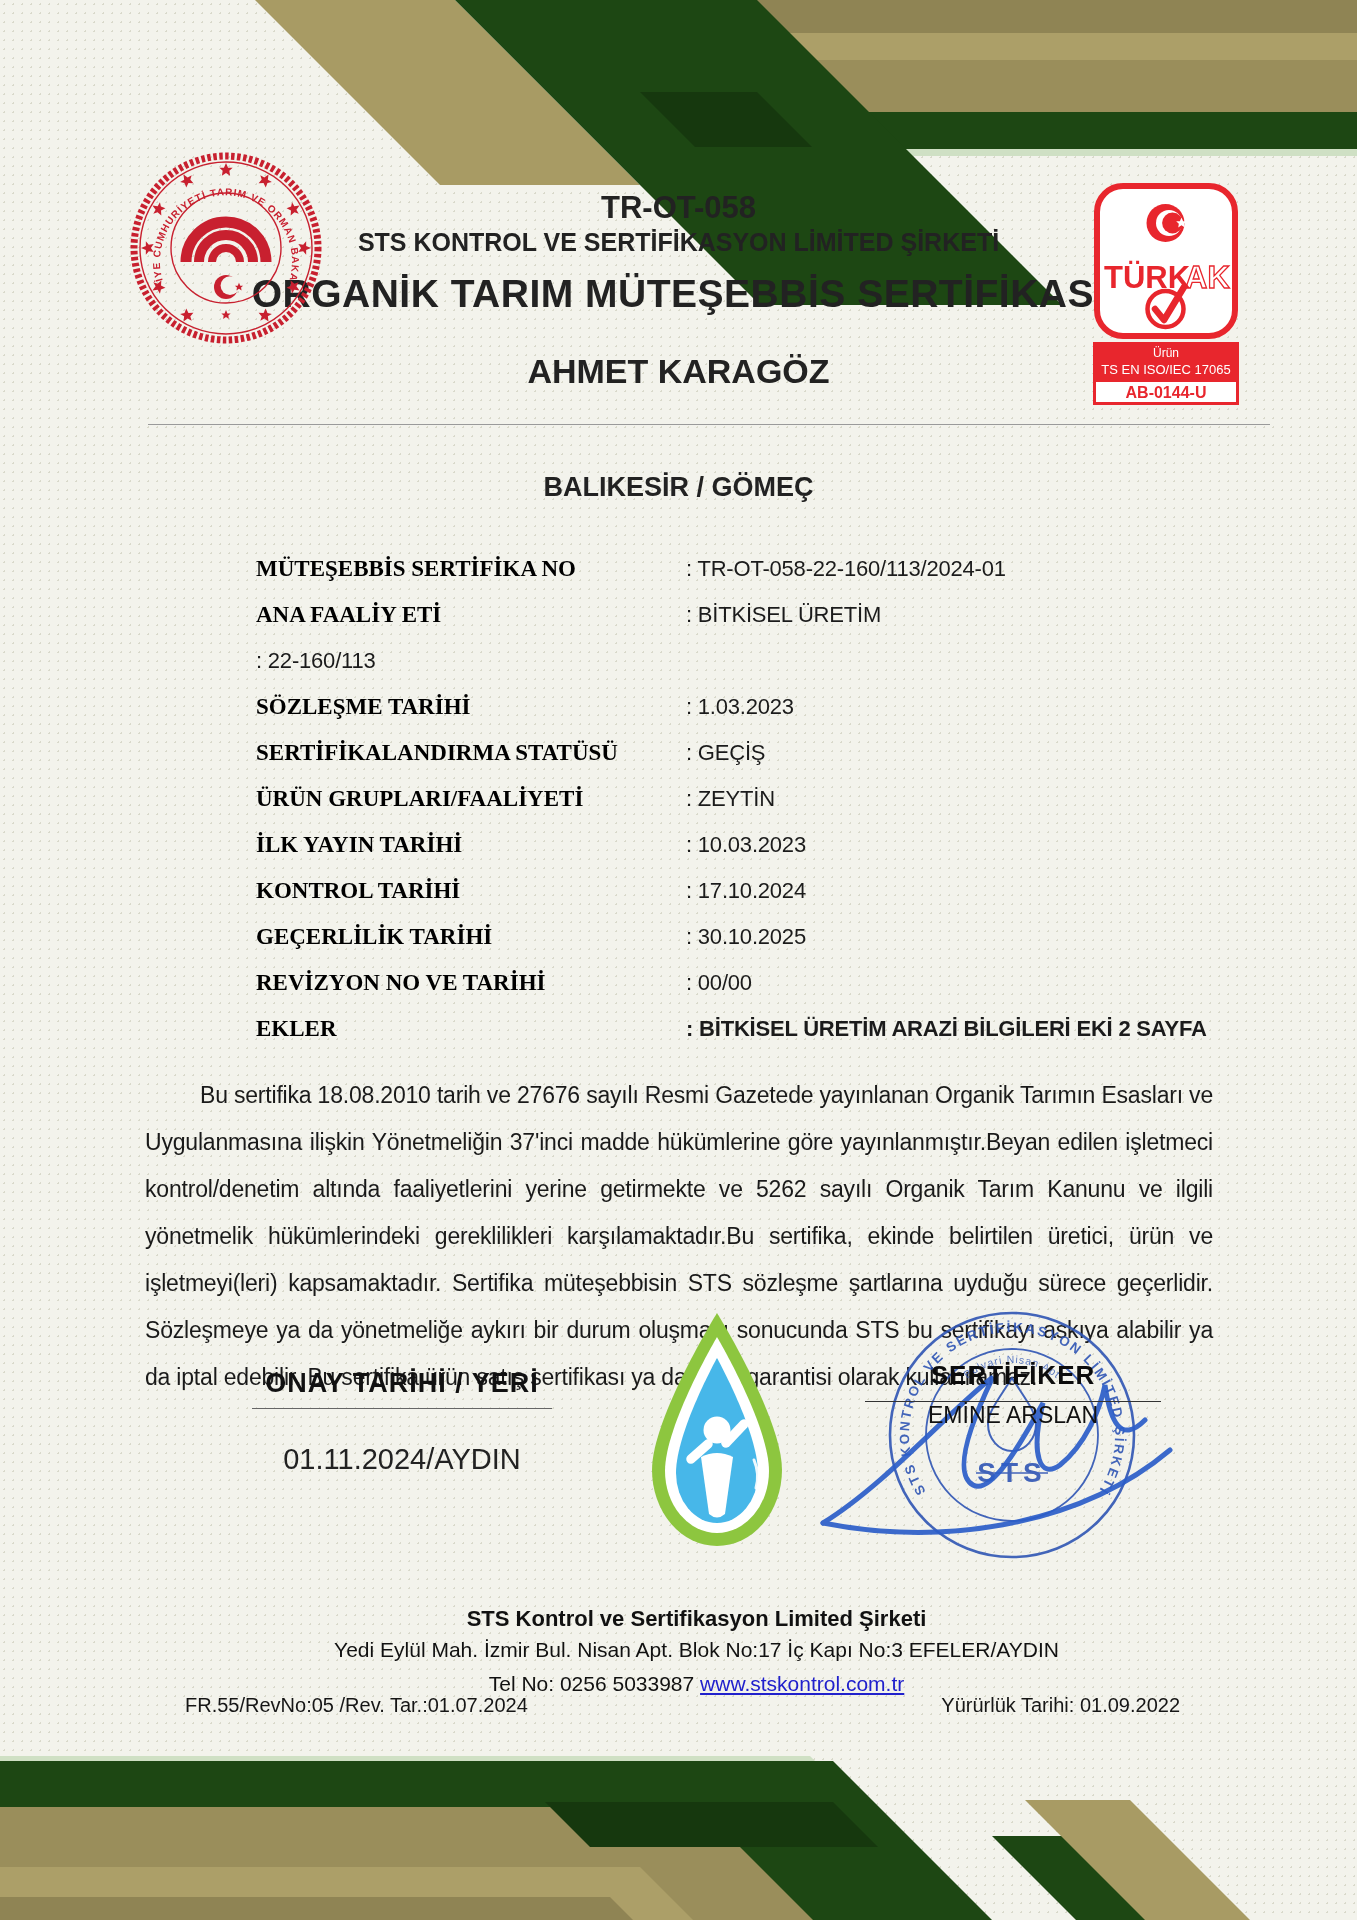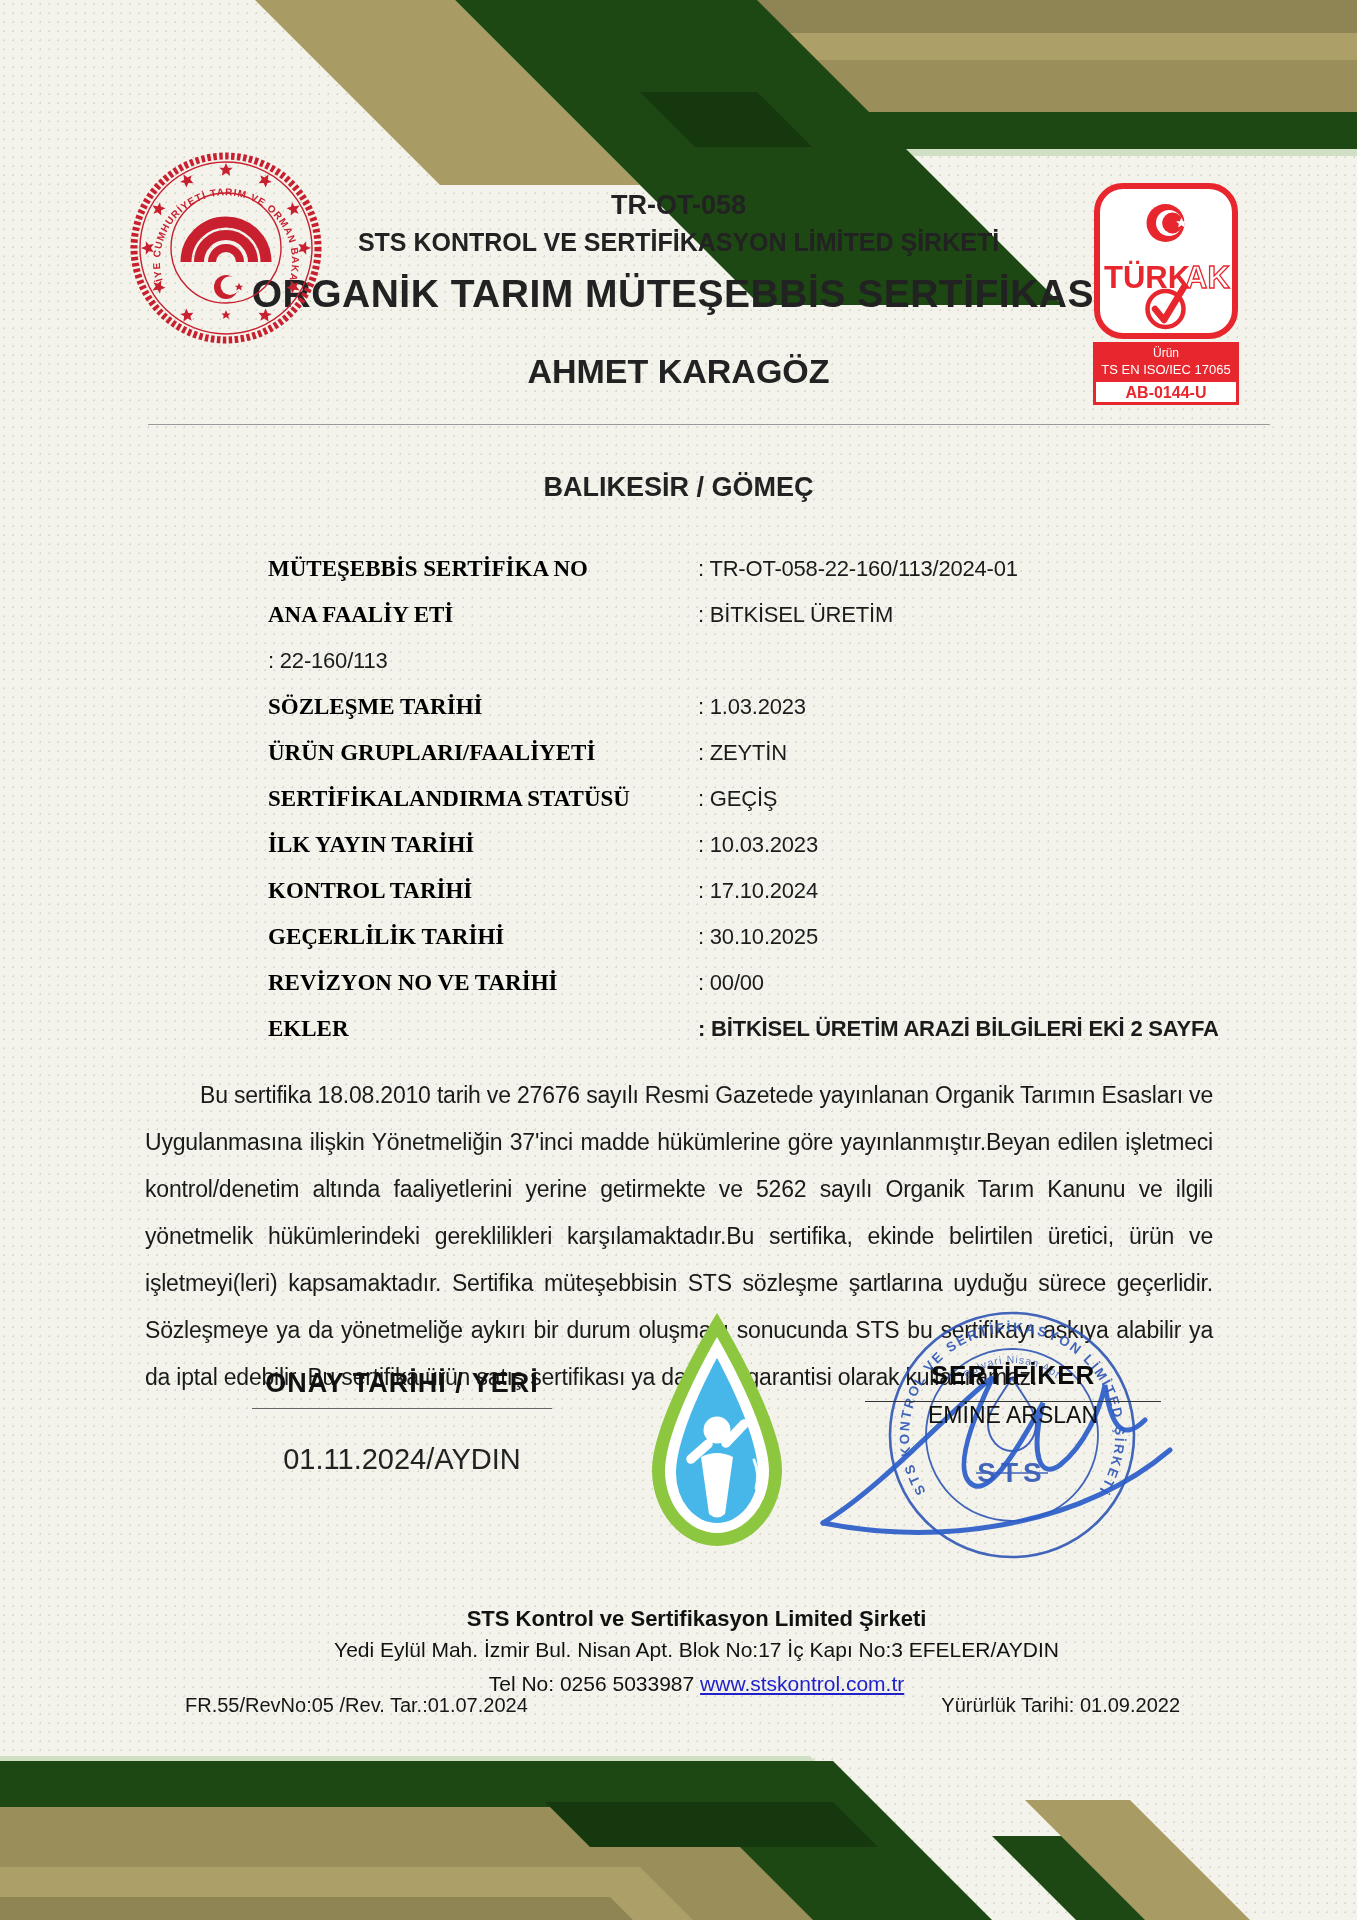--- a/index.html
+++ b/index.html
@@ -12,29 +12,29 @@
     position:relative;width:1357px;height:1920px;overflow:hidden;
     background-color:#f3f3ec;
     background-image:radial-gradient(circle,#d9d9cb 1px,transparent 1px);
     background-size:9px 9px;
   }
   .abs{position:absolute;}
   svg{display:block;}
 
   
   .hdr{position:absolute;left:0;width:100%;text-align:center;font-weight:bold;color:#222;}
-  #cert-code{top:190px;font-size:27px;}
+  #cert-code{top:190px;font-size:31px;}
   #company-name{top:228px;font-size:25px;}
   #cert-title{top:272px;font-size:39px;letter-spacing:.5px;}
   #holder-name{top:352px;font-size:34px;}
   #header-divider{left:148px;top:424px;width:1122px;height:1px;background:#9a9a9a;}
   #location{top:472px;font-size:27px;}
 
   
-  #fields{left:268px;top:556px;width:960px;}
+  #fields{left:256px;top:556px;width:960px;}
   .frow{display:flex;height:46px;align-items:flex-start;}
   .flabel{width:430px;font-family:"Liberation Serif","DejaVu Serif",serif;font-weight:bold;font-size:23px;color:#000;}
   .fvalue{font-size:22px;color:#1b1b1b;letter-spacing:-.2px;}
   .fvalue.bold{font-weight:bold;}
 
   
   #body-par{left:145px;top:1072px;width:1068px;font-size:23px;line-height:47px;
     text-align:justify;text-indent:55px;color:#1a1a1a;letter-spacing:-.2px;}
 
   
@@ -165,26 +165,26 @@
       <div class="fvalue">: BİTKİSEL ÜRETİM</div>
     </div>
     <div class="frow">
       <div class="fvalue">: 22-160/113</div>
     </div>
     <div class="frow">
       <div class="flabel">SÖZLEŞME TARİHİ</div>
       <div class="fvalue">: 1.03.2023</div>
     </div>
     <div class="frow">
+      <div class="flabel">SERTİFİKALANDIRMA STATÜSÜ</div>
+      <div class="fvalue">: GEÇİŞ</div>
+    </div>
+    <div class="frow">
       <div class="flabel">ÜRÜN GRUPLARI/FAALİYETİ</div>
       <div class="fvalue">: ZEYTİN</div>
-    </div>
-    <div class="frow">
-      <div class="flabel">SERTİFİKALANDIRMA STATÜSÜ</div>
-      <div class="fvalue">: GEÇİŞ</div>
     </div>
     <div class="frow">
       <div class="flabel">İLK YAYIN TARİHİ</div>
       <div class="fvalue">: 10.03.2023</div>
     </div>
     <div class="frow">
       <div class="flabel">KONTROL TARİHİ</div>
       <div class="fvalue">: 17.10.2024</div>
     </div>
     <div class="frow">

